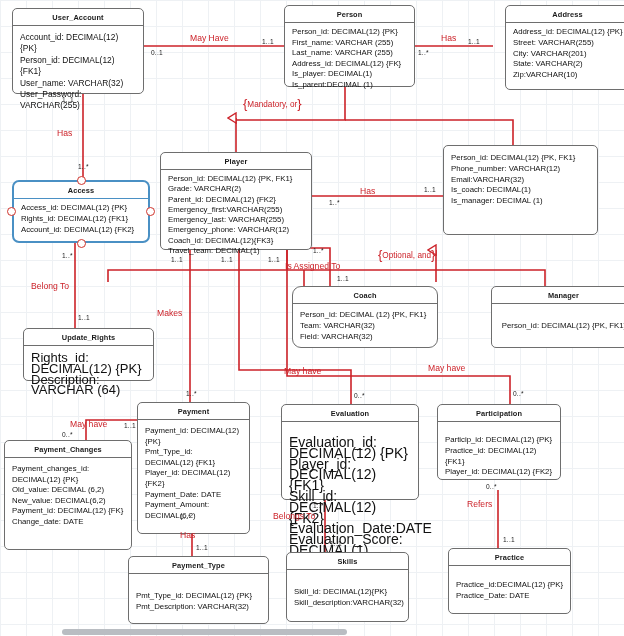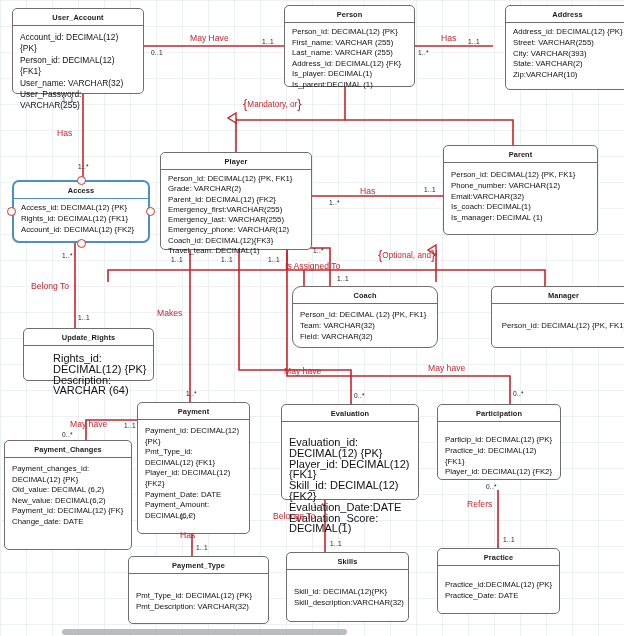--- a/index.html
+++ b/index.html
@@ -178,21 +178,21 @@
       <div>Is_player: DECIMAL(1)</div>
       <div>Is_parent:DECIMAL (1)</div>
     </div>
   </div>
 
   <div class="entity" style="left:493px; top:5px; width:125px; height:85px;margin-left:12px;">
     <div class="ehead">Address</div>
     <div class="ebody" style="font-size:7.8px; line-height:10.8px; padding-top:4px;">
       <div>Address_id: DECIMAL(12) {PK}</div>
       <div>Street: VARCHAR(255)</div>
-      <div>City: VARCHAR(393)</div>
+      <div>City: VARCHAR(201)</div>
       <div>State: VARCHAR(2)</div>
       <div>Zip:VARCHAR(10)</div>
     </div>
   </div>
 
   <div class="entity selected" style="left:12px; top:180px; width:138px; height:63px;">
     <div class="ehead">Access</div>
     <div class="ebody" style="font-size:7.8px; line-height:10.8px; padding-top:4px;">
       <div>Access_id: DECIMAL(12) {PK}</div>
       <div>Rights_id: DECIMAL(12) {FK1}</div>
@@ -212,21 +212,20 @@
       <div>Parent_id: DECIMAL(12) {FK2}</div>
       <div>Emergency_first:VARCHAR(255)</div>
       <div>Emergency_last: VARCHAR(255)</div>
       <div>Emergency_phone: VARCHAR(12)</div>
       <div>Coach_id: DECIMAL(12){FK3}</div>
       <div>Travel_team: DECIMAL(1)</div>
     </div>
   </div>
 
   <div class="entity" style="left:443px; top:145px; width:155px; height:90px;">
-    <div class="ehead">Parent</div>
     <div class="ebody" style="font-size:7.8px; line-height:10.8px; padding-top:7px;">
       <div>Person_id: DECIMAL(12) {PK, FK1}</div>
       <div>Phone_number: VARCHAR(12)</div>
       <div>Email:VARCHAR(32)</div>
       <div>Is_coach: DECIMAL(1)</div>
       <div>Is_manager: DECIMAL (1)</div>
     </div>
   </div>
 
   <div class="entity" style="left:292px; top:286px; width:146px; height:62px;border-radius:9px;">
@@ -240,21 +239,21 @@
 
   <div class="entity" style="left:491px; top:286px; width:145px; height:62px;">
     <div class="ehead">Manager</div>
     <div class="ebody" style="font-size:7.8px; line-height:10.8px; padding-top:17px; text-align:center;">
       <div>Person_id: DECIMAL(12) {PK, FK1}</div>
     </div>
   </div>
 
   <div class="entity" style="left:23px; top:328px; width:131px; height:53px;">
     <div class="ehead">Update_Rights</div>
-    <div class="ebody" style="font-size:11px; line-height:10.8px; padding-top:7px;margin-left:22px;">
+    <div class="ebody" style="font-size:13px; line-height:10.8px; padding-top:7px;">
       <div>Rights_id: DECIMAL(12) {PK}</div>
       <div>Description: VARCHAR (64)</div>
     </div>
   </div>
 
   <div class="entity" style="left:137px; top:402px; width:113px; height:132px;">
     <div class="ehead">Payment</div>
     <div class="ebody" style="font-size:7.8px; line-height:10.6px; padding-top:6px;">
       <div>Payment_id: DECIMAL(12) {PK}</div>
       <div>Pmt_Type_id: DECIMAL(12) {FK1}</div>
@@ -278,21 +277,21 @@
   <div class="entity" style="left:128px; top:556px; width:141px; height:68px;">
     <div class="ehead">Payment_Type</div>
     <div class="ebody" style="font-size:7.8px; line-height:10.8px; padding-top:17px;">
       <div>Pmt_Type_id: DECIMAL(12) {PK}</div>
       <div>Pmt_Description: VARCHAR(32)</div>
     </div>
   </div>
 
   <div class="entity" style="left:281px; top:404px; width:138px; height:96px;">
     <div class="ehead">Evaluation</div>
-    <div class="ebody" style="font-size:11px; line-height:10.8px; padding-top:15px;">
+    <div class="ebody" style="font-size:14px; line-height:10.8px; padding-top:15px;">
       <div>Evaluation_id: DECIMAL(12) {PK}</div>
       <div>Player_id: DECIMAL(12) {FK1}</div>
       <div>Skill_id: DECIMAL(12) {FK2}</div>
       <div>Evaluation_Date:DATE</div>
       <div>Evaluation_Score: DECIMAL(1)</div>
     </div>
   </div>
 
   <div class="entity" style="left:286px; top:552px; width:123px; height:70px;">
     <div class="ehead">Skills</div>
@@ -304,21 +303,21 @@
 
   <div class="entity" style="left:437px; top:404px; width:124px; height:76px;">
     <div class="ehead">Participation</div>
     <div class="ebody" style="font-size:7.8px; line-height:10.8px; padding-top:13px;">
       <div>Particip_id: DECIMAL(12) {PK}</div>
       <div>Practice_id: DECIMAL(12) {FK1}</div>
       <div>Player_id: DECIMAL(12) {FK2}</div>
     </div>
   </div>
 
-  <div class="entity" style="left:437px; top:548px; width:123px; height:66px;">
+  <div class="entity" style="left:448px; top:548px; width:123px; height:66px;">
     <div class="ehead">Practice</div>
     <div class="ebody" style="font-size:7.8px; line-height:10.8px; padding-top:14px;">
       <div>Practice_id:DECIMAL(12) {PK}</div>
       <div>Practice_Date: DATE</div>
     </div>
   </div>
 
   <div class="rel-label" style="left:190px; top:33px;">May Have</div>
   <div class="rel-label" style="left:441px; top:33px;">Has</div>
   <div class="rel-label" style="left:57px; top:128px;">Has</div>

